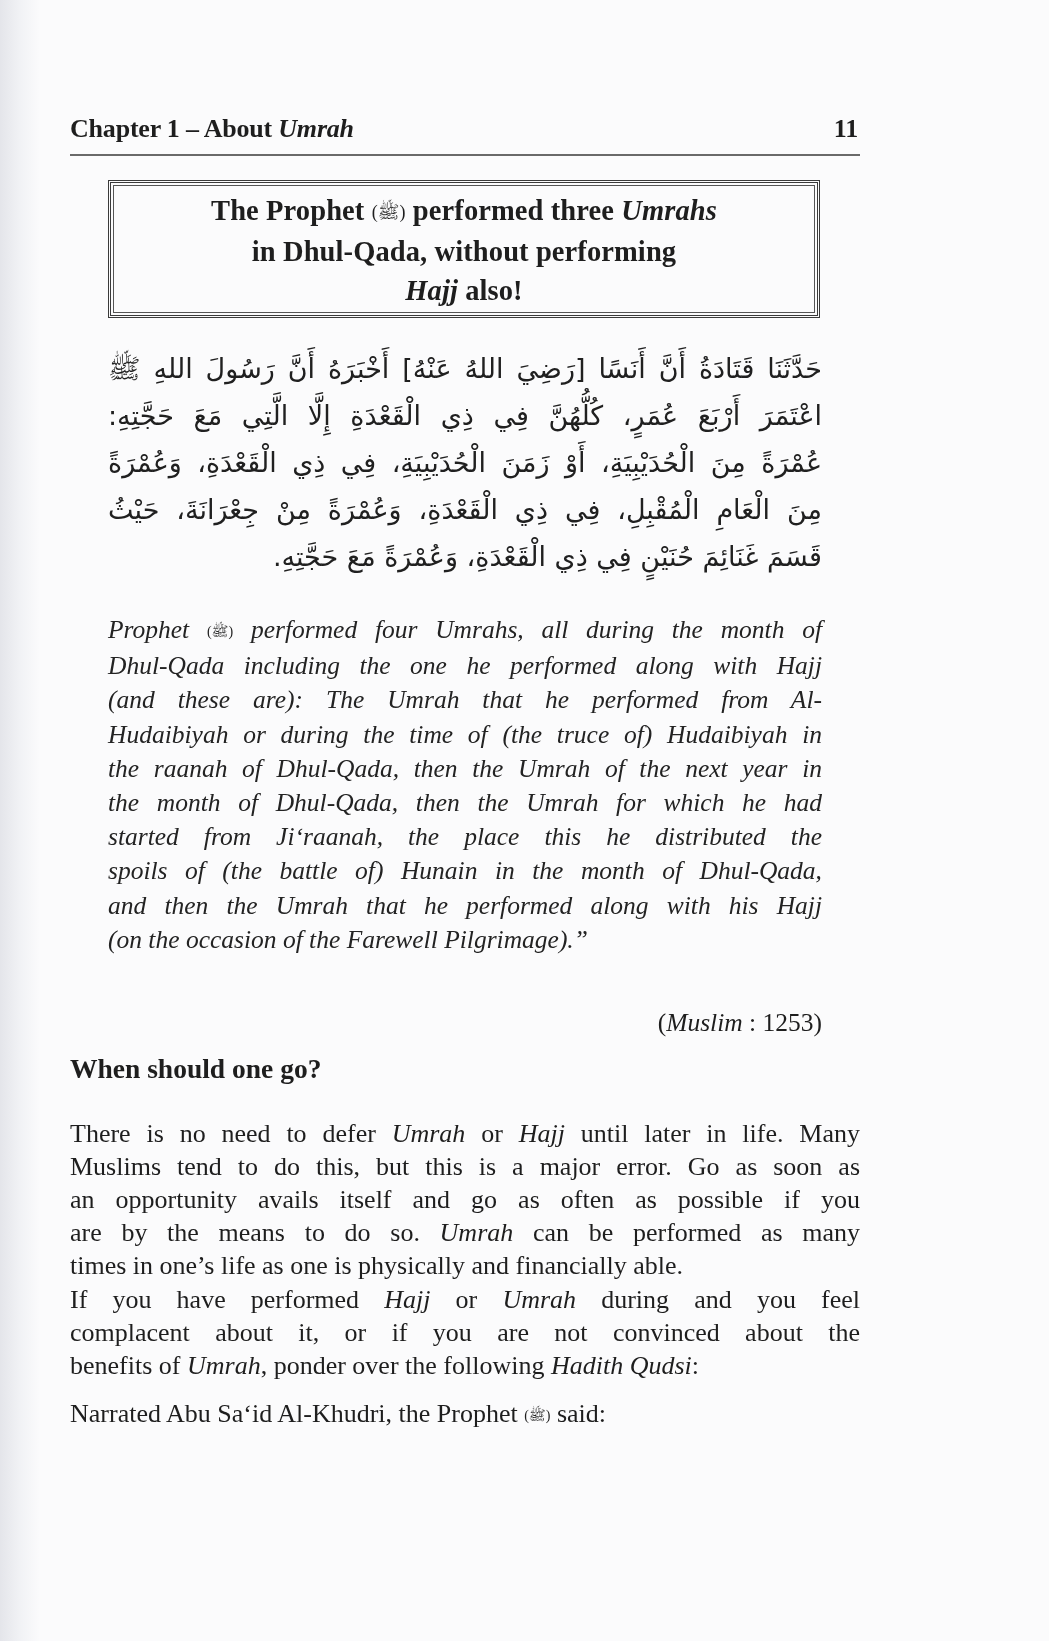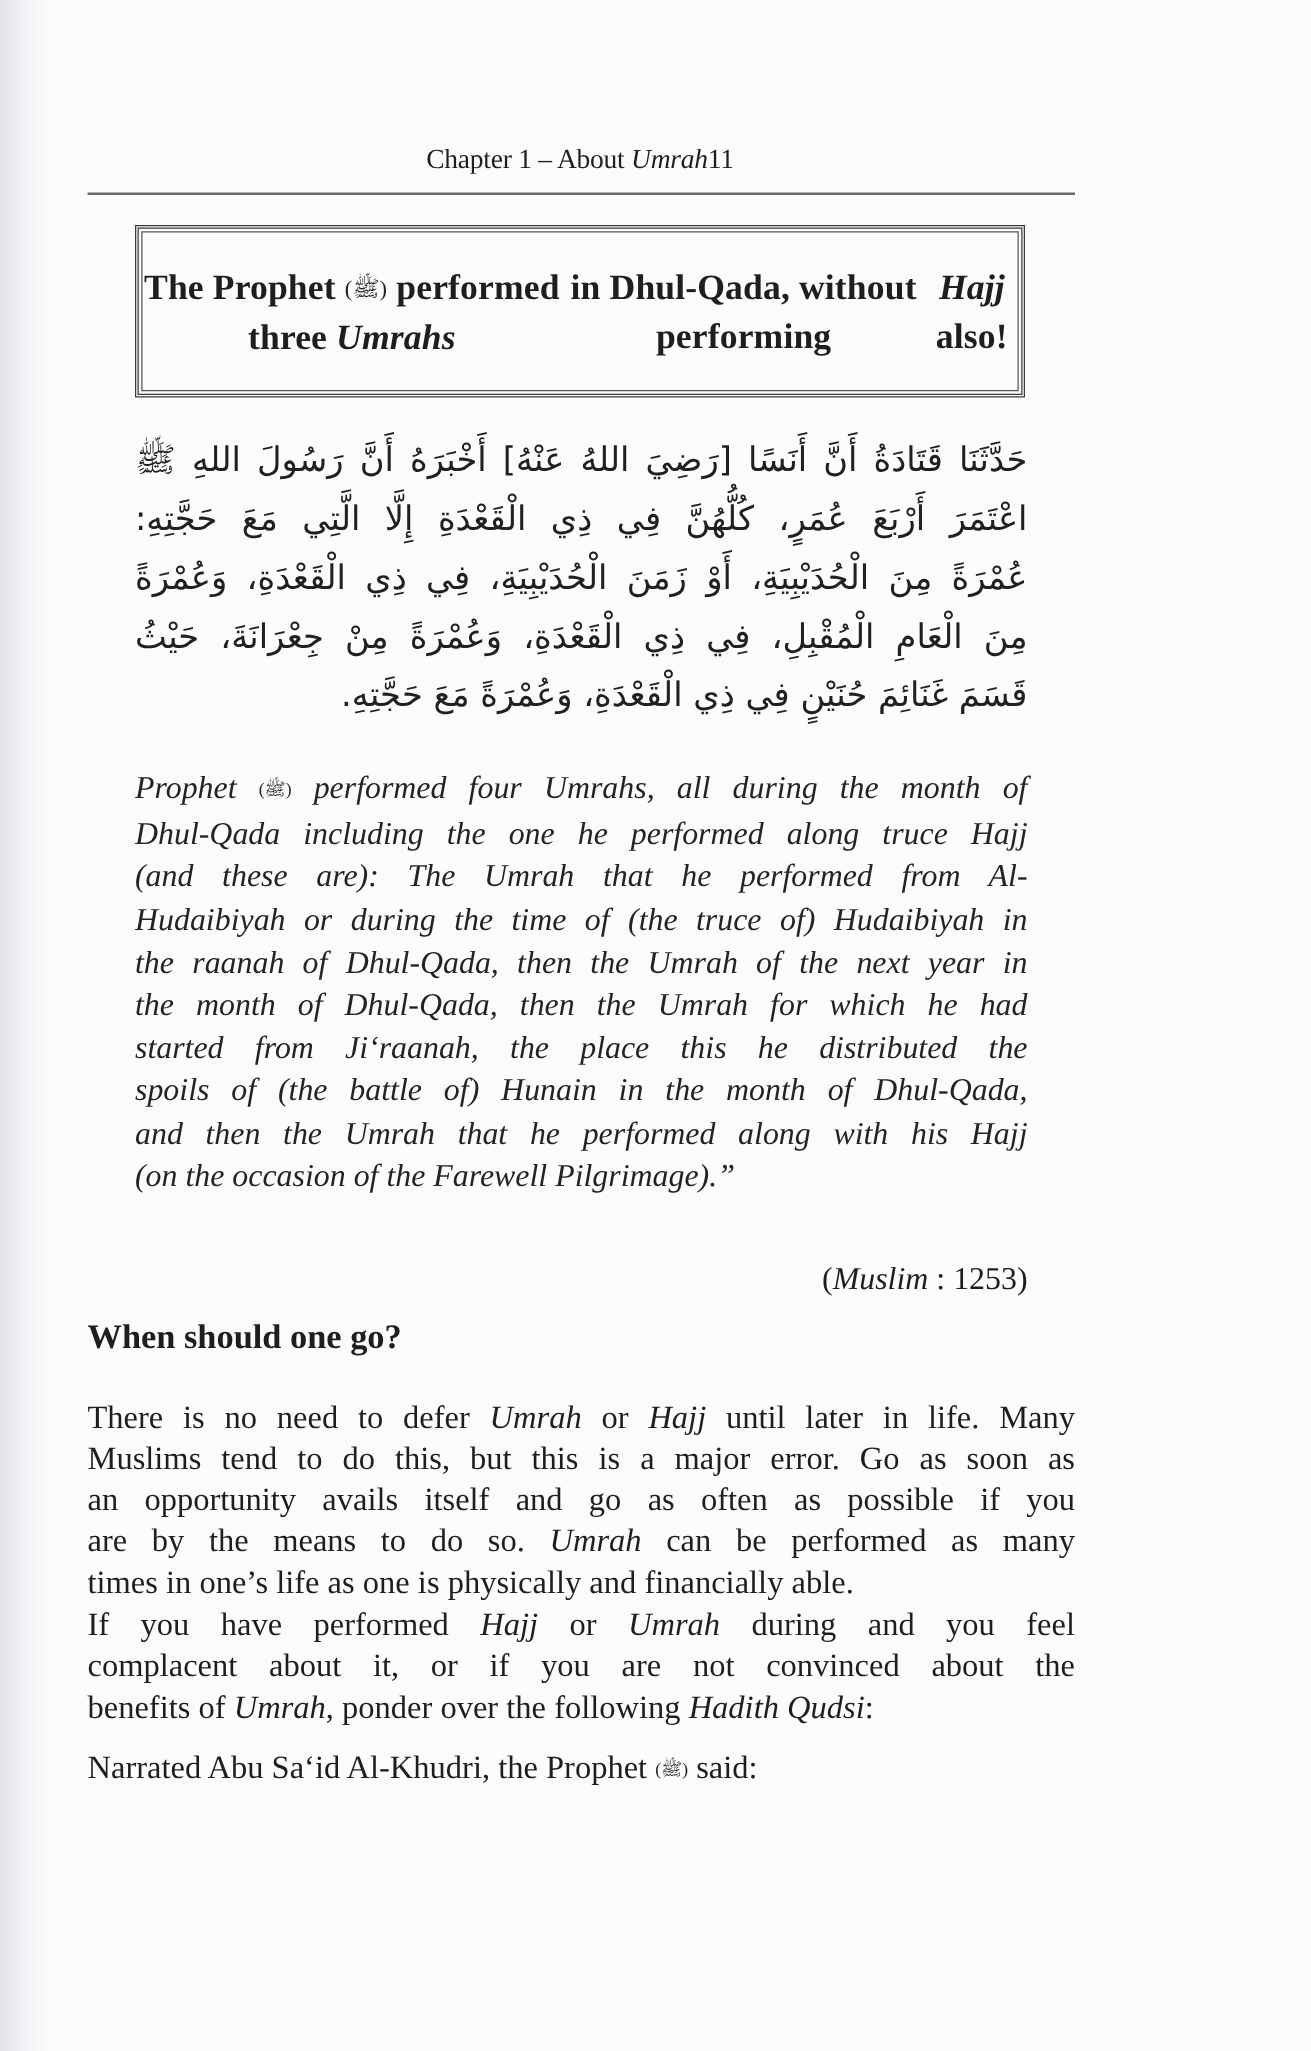--- a/index.html
+++ b/index.html
@@ -11,35 +11,35 @@
     color: #1e1e1e;
   }
   .gutter-shadow {
     position: absolute; left: 0; top: 0; width: 40px; height: 1641px;
     background: linear-gradient(to right, #e4e5ea 0%, #f1f2f5 50%, rgba(251,251,252,0) 100%);
   }
   .page { position: absolute; left: 70px; top: 0; width: 790px; }
 
   .running-head {
     position: absolute; left: 0; top: 114px; width: 788px;
-    display: flex; justify-content: center; align-items: baseline;
-    font-size: 22px; letter-spacing: -0.2px;
+    display: flex; justify-content: space-between; align-items: baseline;
+    font-size: 26px; letter-spacing: -0.2px; font-weight: bold;
   }
   .running-head .title i { font-style: italic; }
   .head-rule {
     position: absolute; left: 0; top: 154px; width: 790px; height: 2px;
     background: #6a6a6a;
   }
 
   .title-box {
     position: absolute; left: 38px; top: 180px; width: 712px; height: 138px;
     box-sizing: border-box;
     border: 3px double #3a3a3a;
     outline: 1px solid #555; outline-offset: -6px;
-    display: flex; align-items: center; justify-content: center;
+    display: flex; flex-direction: column; align-items: center; justify-content: center;
     padding-top: 2px;
   }
   .title-box .line {
     font-weight: bold; font-size: 28.5px; line-height: 39px; text-align: center;
     letter-spacing: 0.1px;
   }
   .title-box i { font-style: italic; }
 
   .arabic {
     position: absolute; left: 38px; top: 345px; width: 714px;
@@ -105,21 +105,21 @@
   <div class="arabic">
     <span class="aline">حَدَّثَنَا قَتَادَةُ أَنَّ أَنَسًا [رَضِيَ اللهُ عَنْهُ] أَخْبَرَهُ أَنَّ رَسُولَ اللهِ ﷺ</span>
     <span class="aline">اعْتَمَرَ أَرْبَعَ عُمَرٍ، كُلُّهُنَّ فِي ذِي الْقَعْدَةِ إِلَّا الَّتِي مَعَ حَجَّتِهِ:</span>
     <span class="aline">عُمْرَةً مِنَ الْحُدَيْبِيَةِ، أَوْ زَمَنَ الْحُدَيْبِيَةِ، فِي ذِي الْقَعْدَةِ، وَعُمْرَةً</span>
     <span class="aline">مِنَ الْعَامِ الْمُقْبِلِ، فِي ذِي الْقَعْدَةِ، وَعُمْرَةً مِنْ جِعْرَانَةَ، حَيْثُ</span>
     <span class="aline last">قَسَمَ غَنَائِمَ حُنَيْنٍ فِي ذِي الْقَعْدَةِ، وَعُمْرَةً مَعَ حَجَّتِهِ.</span>
   </div>
 
   <div class="translation" id="translation">
       <span class="tline"><span>Prophet </span><span class="honorific">(ﷺ)</span><span> performed four Umrahs, all during the month of</span></span>
-      <span class="tline"><span>Dhul-Qada including the one he performed along truce Hajj</span></span>
+      <span class="tline"><span>Dhul-Qada including the one he performed along with Hajj</span></span>
       <span class="tline"><span>(and these are): The Umrah that he performed from Al-</span></span>
       <span class="tline"><span>Hudaibiyah or during the time of (the truce of) Hudaibiyah in</span></span>
       <span class="tline"><span>the raanah of Dhul-Qada, then the Umrah of the next year in</span></span>
       <span class="tline"><span>the month of Dhul-Qada, then the Umrah for which he had</span></span>
       <span class="tline"><span>started from Ji‘raanah, the place this he distributed the</span></span>
       <span class="tline"><span>spoils of (the battle of) Hunain in the month of Dhul-Qada,</span></span>
       <span class="tline"><span>and then the Umrah that he performed along with his Hajj</span></span>
       <span class="tline last"><span>(on the occasion of the Farewell Pilgrimage).”</span></span>
     </div>
 

